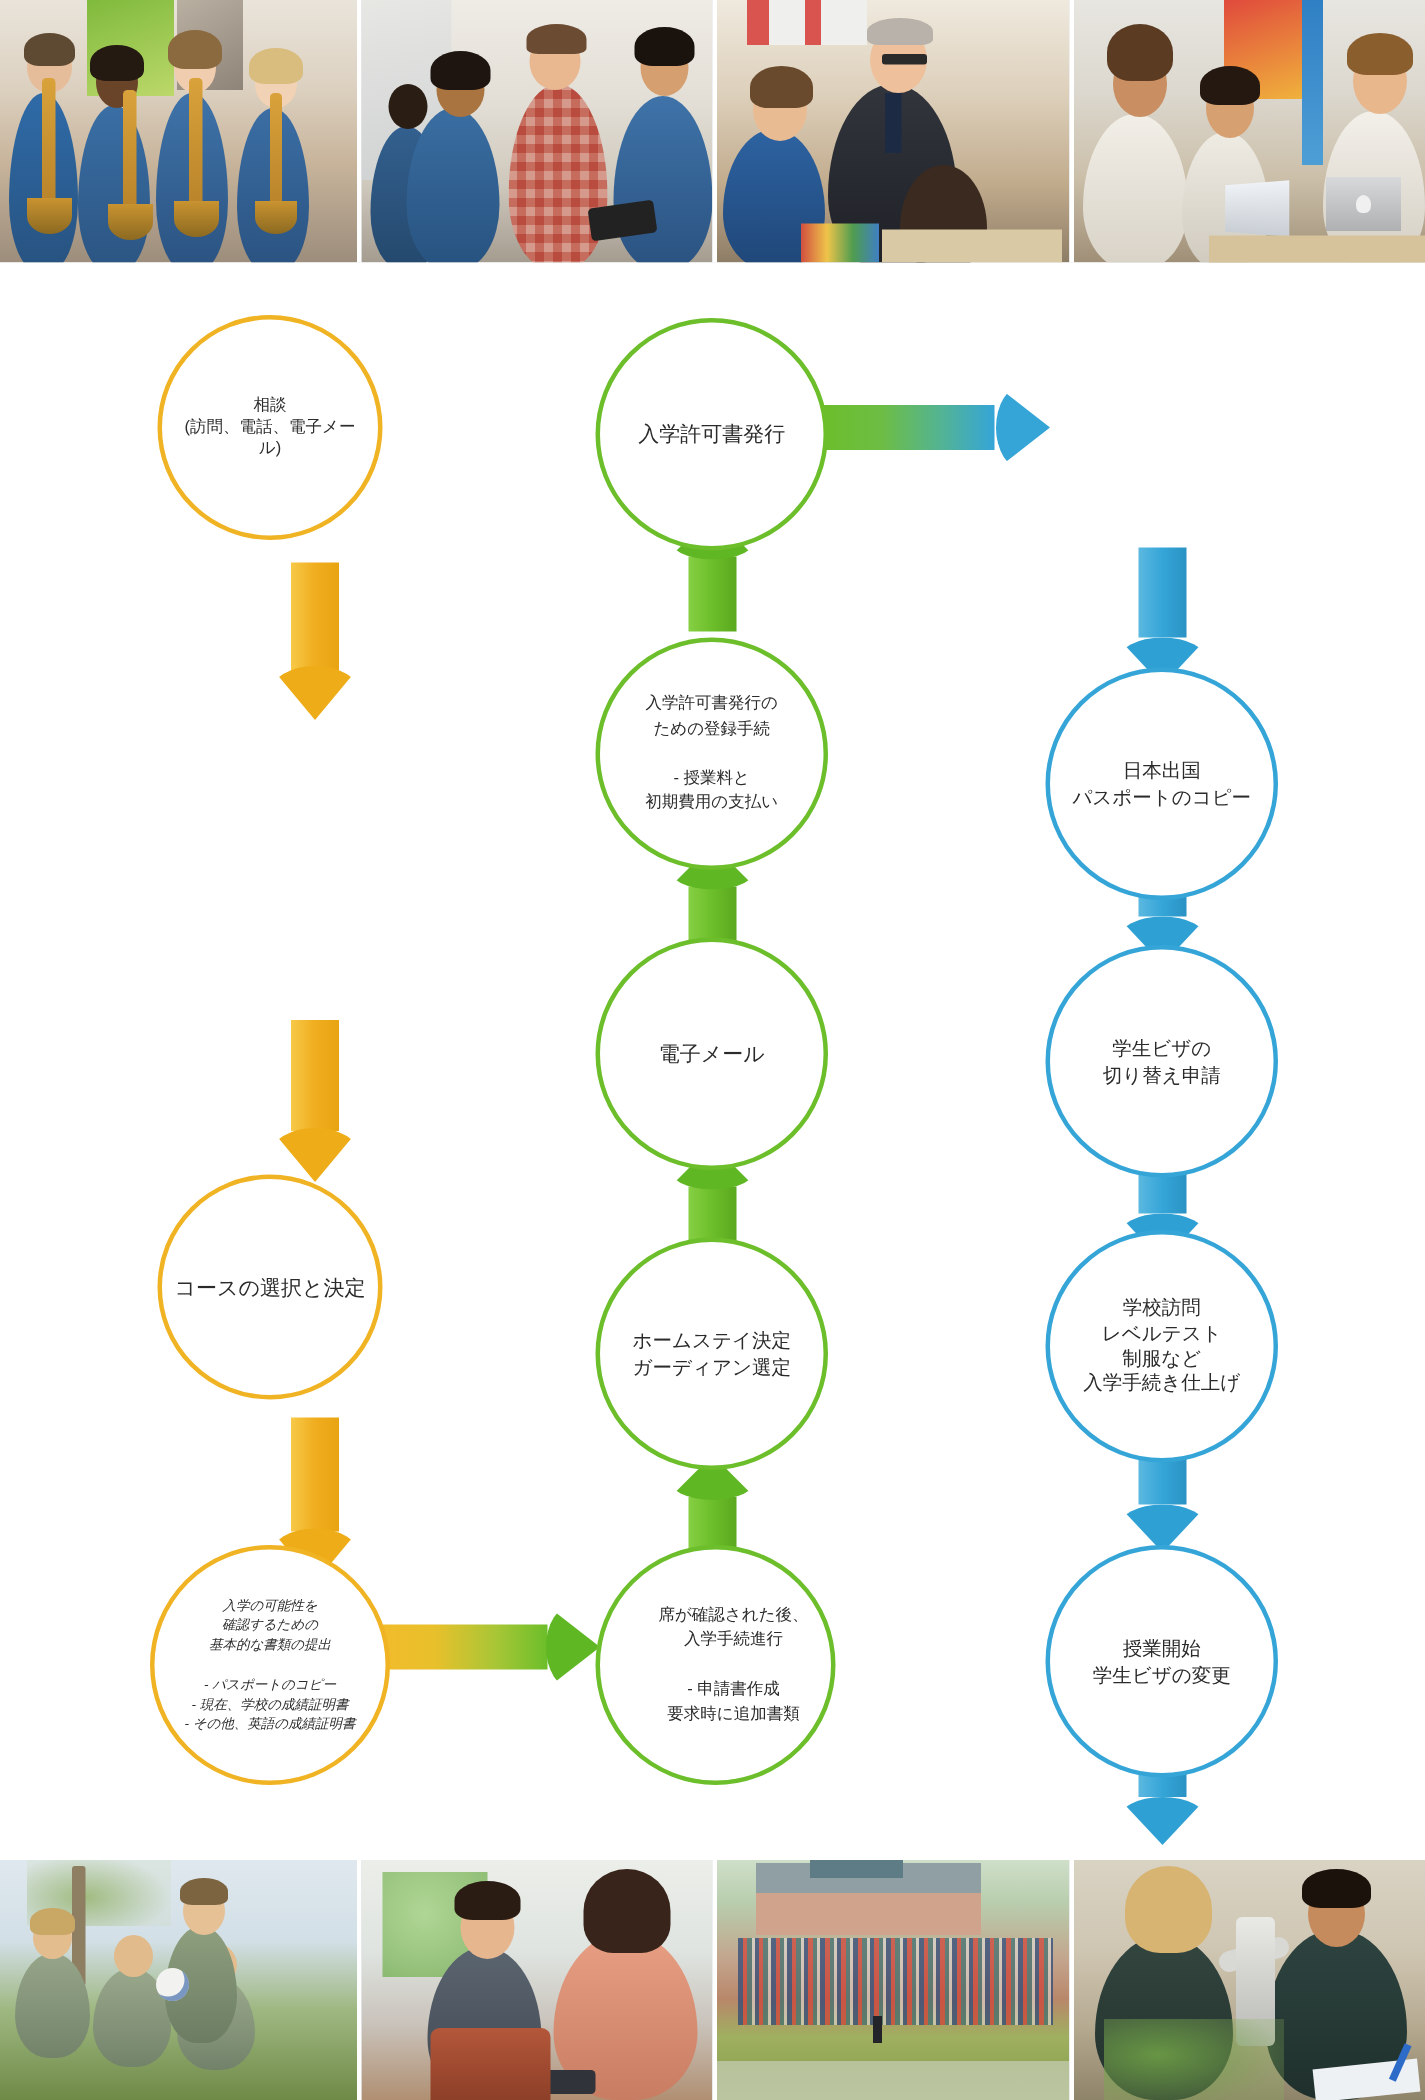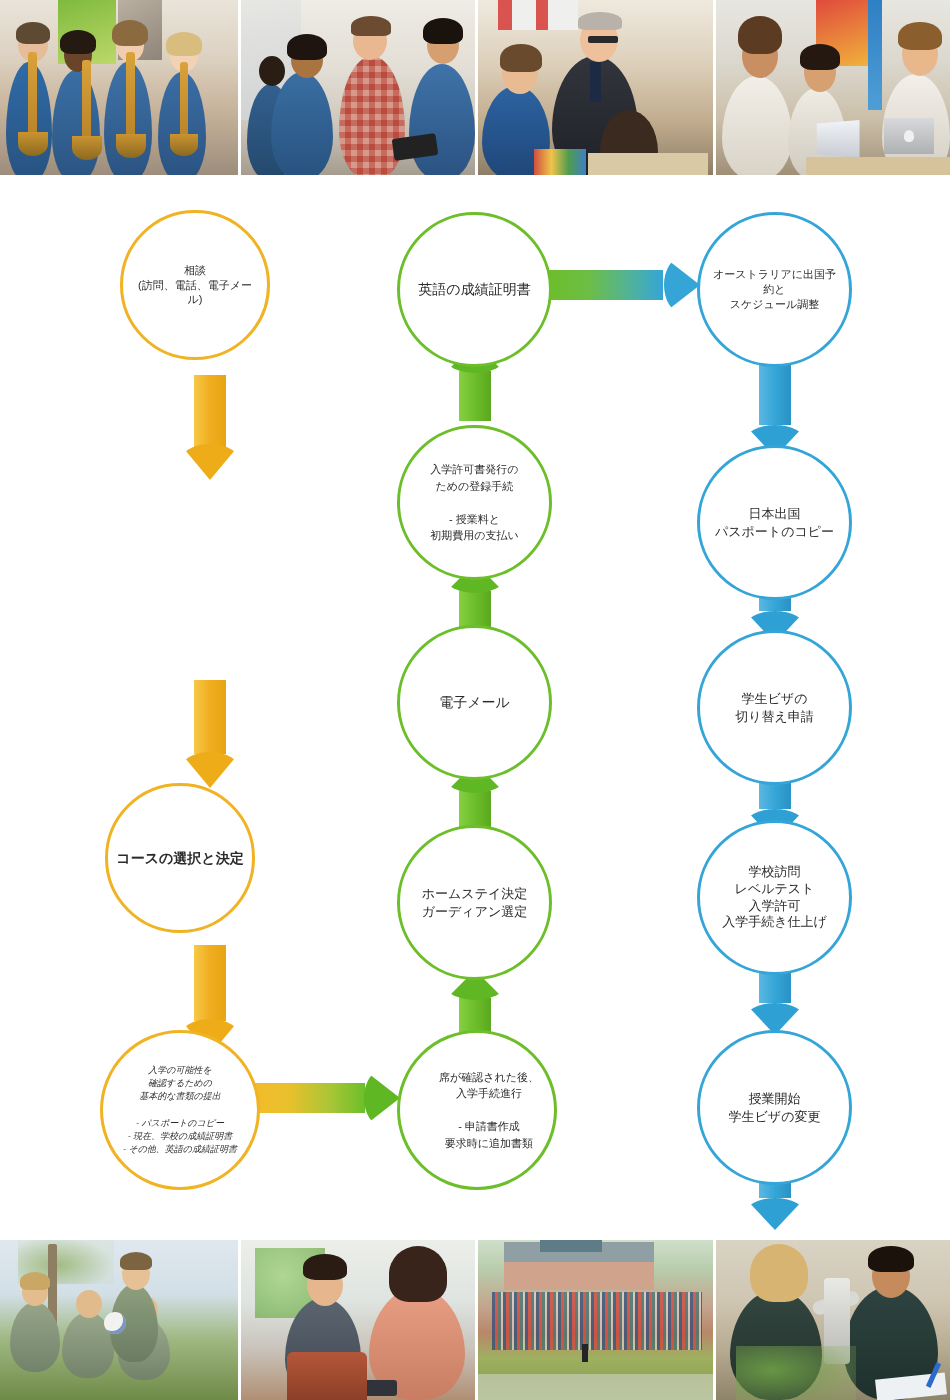--- a/index.html
+++ b/index.html
@@ -234,26 +234,26 @@
     </div>
     <div class="varrow yellow" style="left:180px; top:505px; width:60px; height:108px;">
       <div class="shaft" style="width:32px; height:74px;"></div>
       <div class="head" style="border-top:36px solid #eead18;"></div>
     </div>
     <div class="varrow yellow" style="left:180px; top:770px; width:60px; height:110px;">
       <div class="shaft" style="width:32px; height:76px;"></div>
       <div class="head" style="border-top:36px solid #eead18;"></div>
     </div>
 
-    <div class="node yellow" style="left:120px; top:35px; width:150px; height:150px;justify-content:center;">
+    <div class="node yellow" style="left:105px; top:35px; width:150px; height:150px;justify-content:center;">
       <span class="label" style="font-size:11px;">相談
 (訪問、電話、電子メール)</span>
     </div>
     <div class="node yellow" style="left:105px; top:608px; width:150px; height:150px;">
-      <span class="label" style="font-size:14px;font-weight:bold;">コースの選択と決定</span>
+      <span class="label" style="font-size:14px;">コースの選択と決定</span>
     </div>
     <div class="node yellow" style="left:100px; top:855px; width:160px; height:160px;font-style:italic;">
       <span class="label" style="font-size:9px; line-height:1.45;">入学の可能性を
 確認するための
 基本的な書類の提出
 
 - パスポートのコピー
 - 現在、学校の成績証明書
 - その他、英語の成績証明書</span>
     </div>
@@ -274,21 +274,21 @@
     <div class="varrow green" style="left:445px; top:388px; width:60px; height:72px;">
       <div class="shaft" style="width:32px; height:44px; top:28px;"></div>
       <div class="head" style="top:0; bottom:auto; border-left:30px solid transparent; border-right:30px solid transparent; border-bottom:30px solid #5fb724;"></div>
     </div>
     <div class="varrow green" style="left:445px; top:168px; width:60px; height:78px;">
       <div class="shaft" style="width:32px; height:50px; top:28px;"></div>
       <div class="head" style="top:0; bottom:auto; border-left:30px solid transparent; border-right:30px solid transparent; border-bottom:30px solid #5fb724;"></div>
     </div>
 
     <div class="node green" style="left:397px; top:37px; width:155px; height:155px;">
-      <span class="label" style="font-size:14px;">英語の成績証明書</span>
+      <span class="label" style="font-size:14px;">入学許可書発行</span>
     </div>
     <div class="node green" style="left:397px; top:250px; width:155px; height:155px;">
       <span class="label" style="font-size:11px; line-height:1.5;">入学許可書発行の
 ための登録手続
 
 - 授業料と
 初期費用の支払い</span>
     </div>
     <div class="node green" style="left:397px; top:450px; width:155px; height:155px;">
       <span class="label" style="font-size:14px;">電子メール</span>
@@ -325,36 +325,32 @@
     <div class="varrow blue" style="left:745px; top:965px; width:60px; height:90px;">
       <div class="shaft" style="width:32px; height:58px;"></div>
       <div class="head" style="border-left:30px solid transparent; border-right:30px solid transparent; border-top:32px solid #2fa0d4;"></div>
     </div>
 
     <div class="varrow blue" style="left:745px; top:388px; width:60px; height:80px;">
       <div class="shaft" style="width:32px; height:48px;"></div>
       <div class="head" style="border-left:30px solid transparent; border-right:30px solid transparent; border-top:32px solid #2fa0d4;"></div>
     </div>
 
-    <div class="node blue" style="left:697px; top:37px; width:155px; height:155px;">
-      <span class="label" style="font-size:11px;">オーストラリアに出国予約と
-スケジュール調整</span>
-    </div>
     <div class="node blue" style="left:697px; top:270px; width:155px; height:155px;">
       <span class="label" style="font-size:13px;">日本出国
 パスポートのコピー</span>
     </div>
     <div class="node blue" style="left:697px; top:455px; width:155px; height:155px;">
       <span class="label" style="font-size:13px;">学生ビザの
 切り替え申請</span>
     </div>
     <div class="node blue" style="left:697px; top:645px; width:155px; height:155px;">
       <span class="label" style="font-size:13px; line-height:1.3;">学校訪問
 レベルテスト
-入学許可
+制服など
 入学手続き仕上げ</span>
     </div>
     <div class="node blue" style="left:697px; top:855px; width:155px; height:155px;">
       <span class="label" style="font-size:13px;">授業開始
 学生ビザの変更</span>
     </div>
   </div>
 
   <div class="photo-strip bottom">
     <div class="photo p5">

